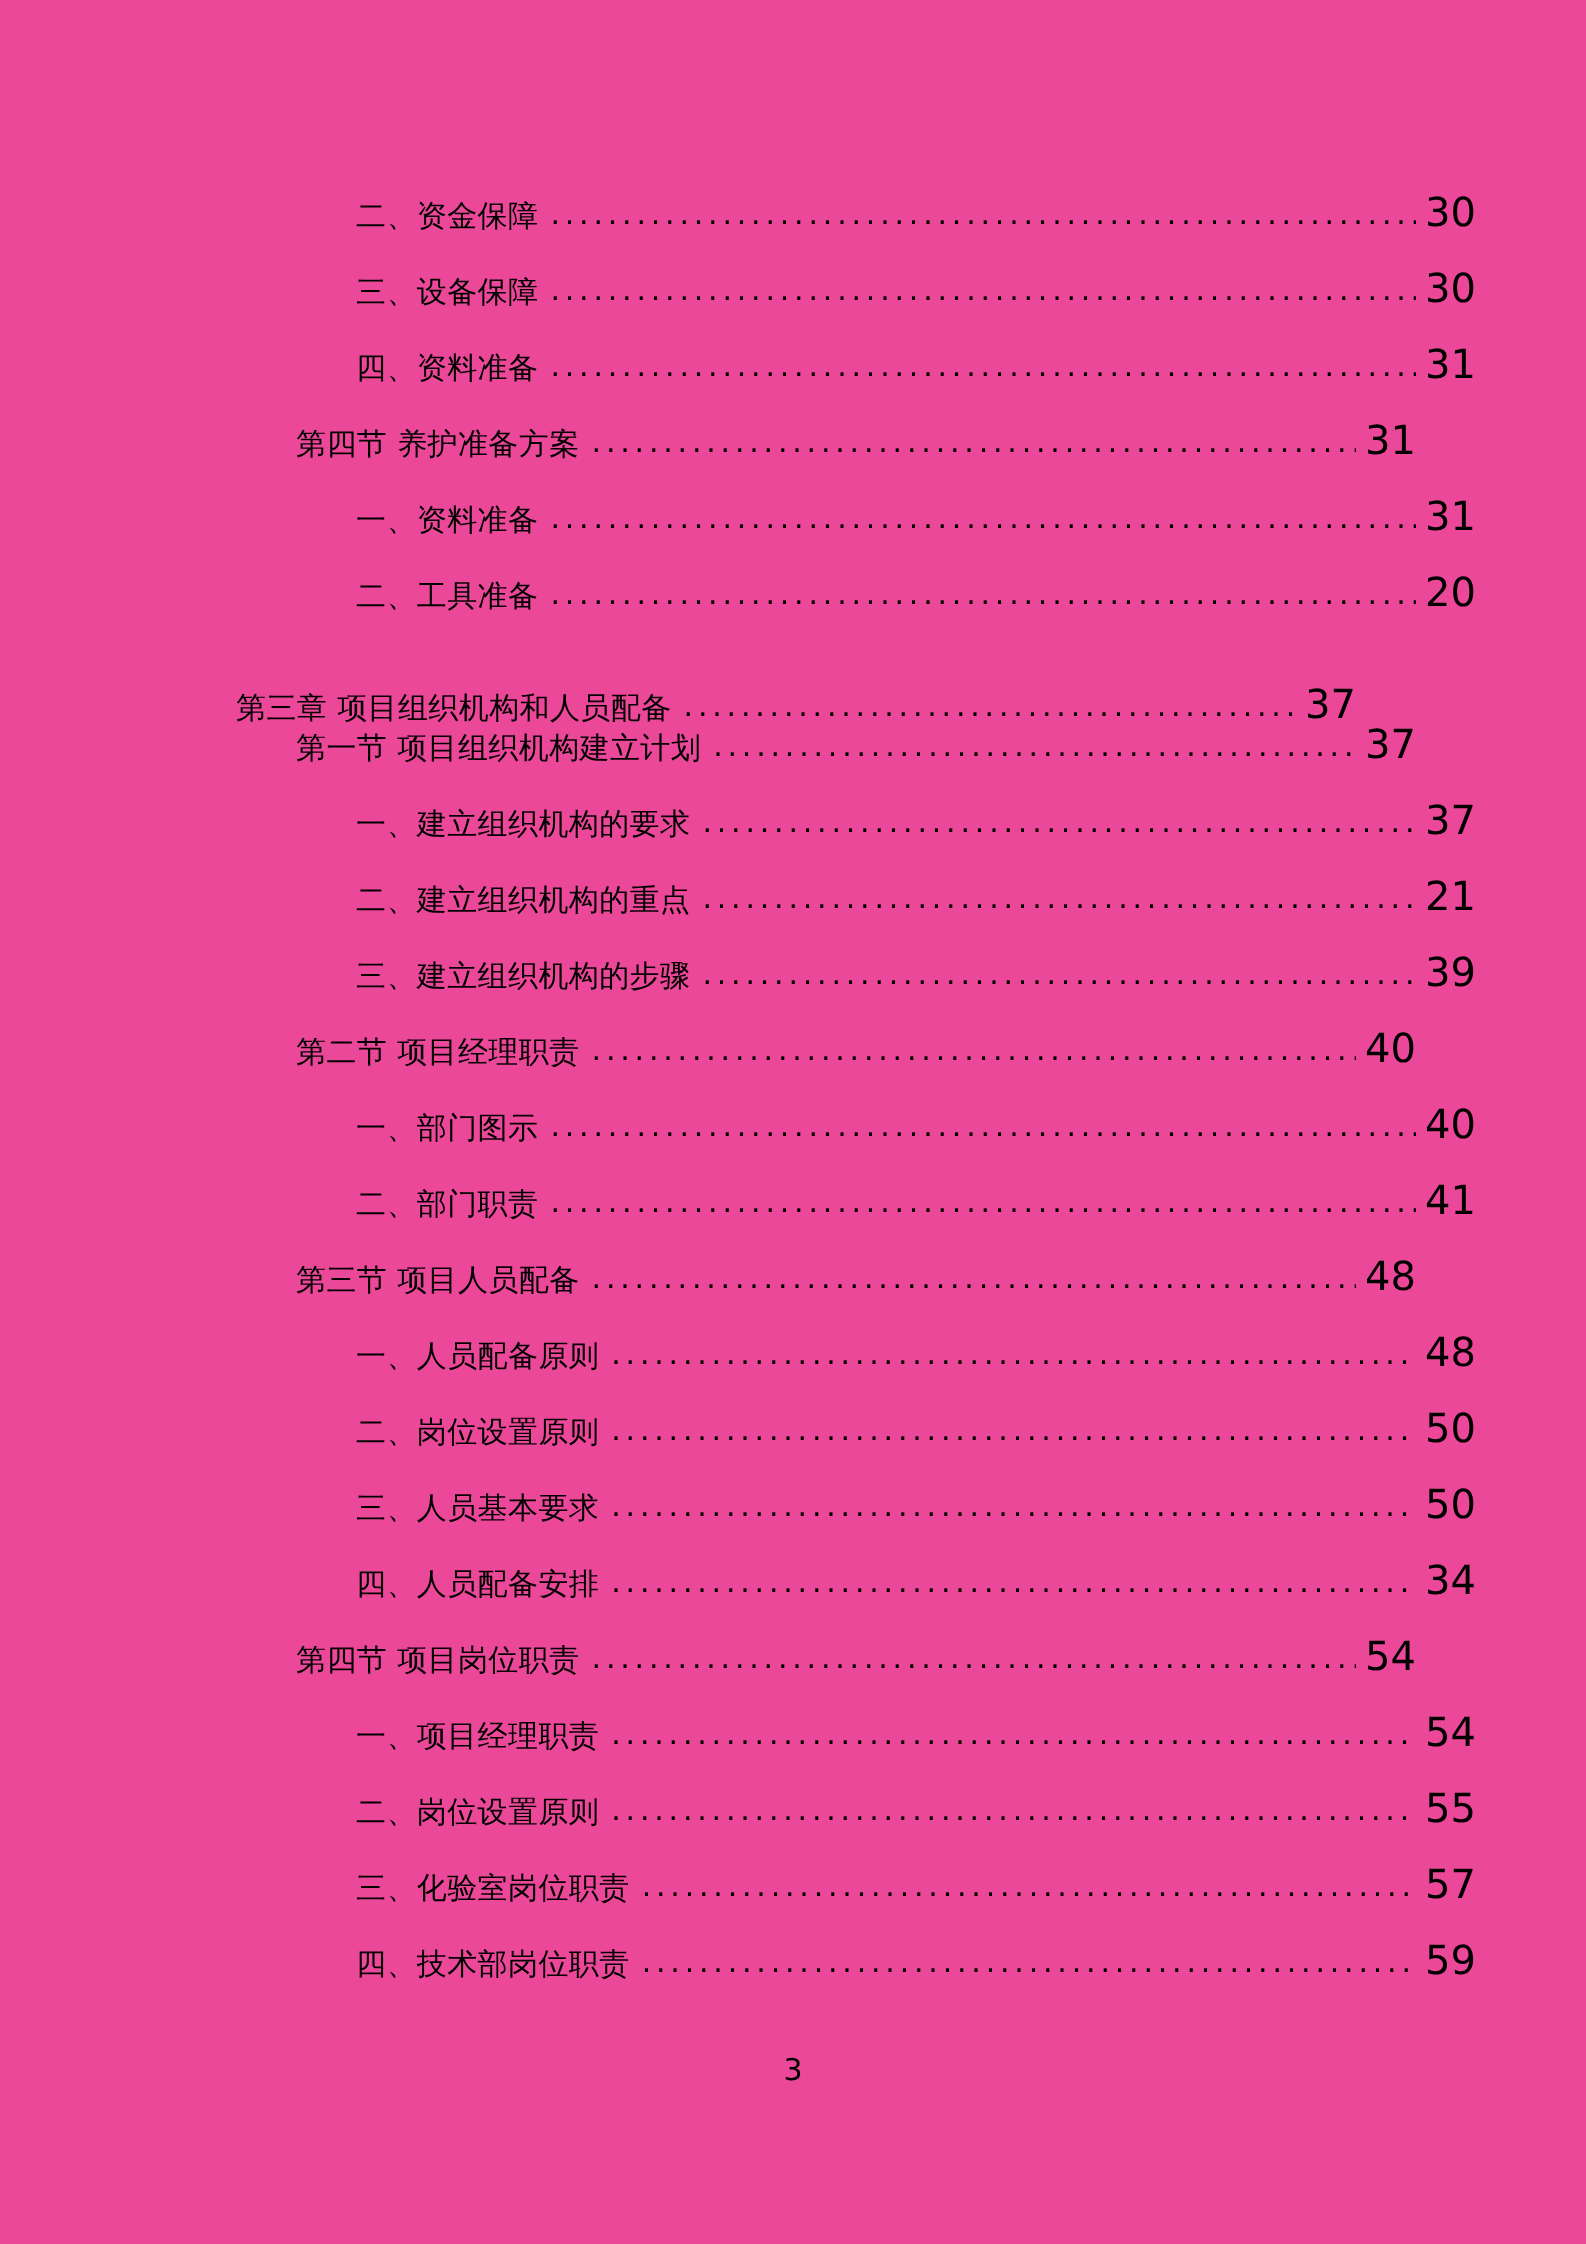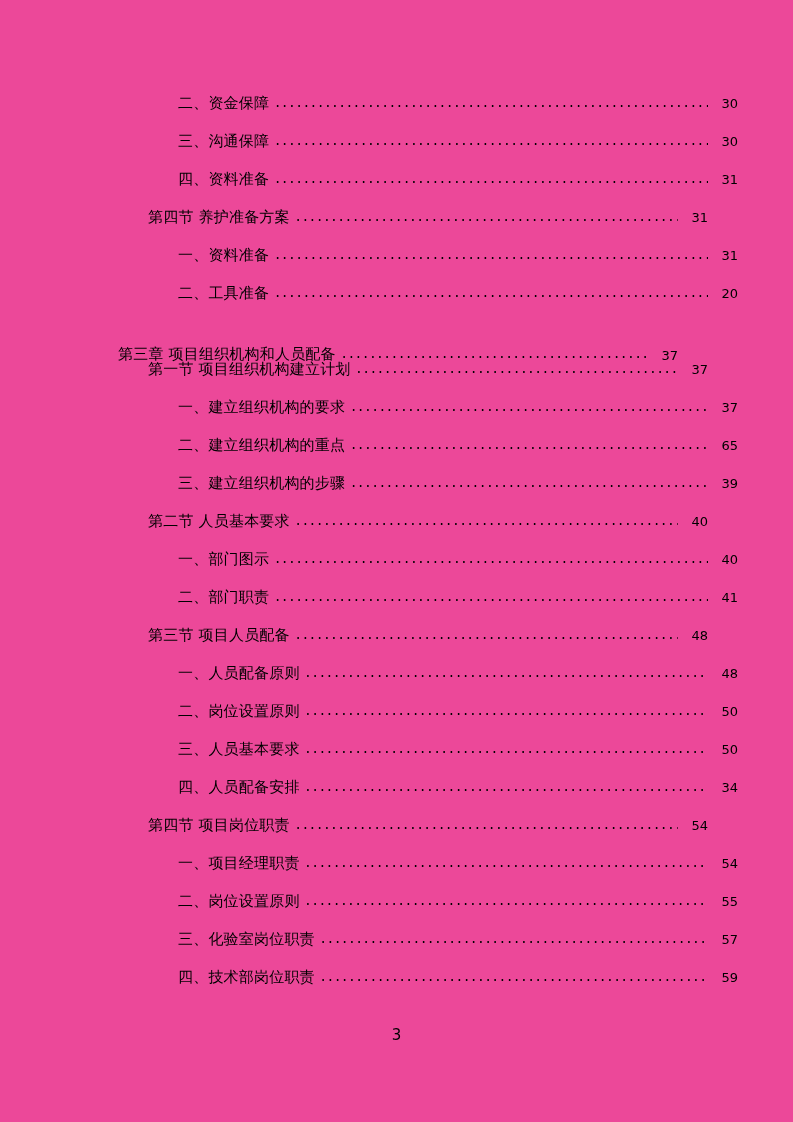--- a/index.html
+++ b/index.html
@@ -44,21 +44,21 @@
     font-size: 15px;
     letter-spacing: 2.4px;
     color: #000;
     position: relative;
     top: -1px;
   }
   .toc-page {
     flex: 0 0 auto;
     width: 26px;
     text-align: right;
-    font-size: 13px;
+    font-size: 20px;
   }
   
   .lvl-1 { padding-left: 0px; align-items: flex-end; }     
   .lvl-2 { padding-left: 30px; }    
   .lvl-3 { padding-left: 60px; }    
 
   .page-number {
     position: absolute;
     left: 0;
     right: 0;
@@ -73,21 +73,21 @@
 
 <div class="page">
 
   <div class="toc" id="toc">
       <div class="toc-entry lvl-3">
         <span class="toc-label">二、资金保障</span>
         <span class="toc-dots">.........................................................................................</span>
         <span class="toc-page">30</span>
       </div>
       <div class="toc-entry lvl-3">
-        <span class="toc-label">三、沟通保障</span>
+        <span class="toc-label">三、设备保障</span>
         <span class="toc-dots">.........................................................................................</span>
         <span class="toc-page">30</span>
       </div>
       <div class="toc-entry lvl-3">
         <span class="toc-label">四、资料准备</span>
         <span class="toc-dots">.........................................................................................</span>
         <span class="toc-page">31</span>
       </div>
       <div class="toc-entry lvl-2">
         <span class="toc-label">第四节  养护准备方案</span>
@@ -115,29 +115,29 @@
         <span class="toc-page">37</span>
       </div>
       <div class="toc-entry lvl-3">
         <span class="toc-label">一、建立组织机构的要求</span>
         <span class="toc-dots">.........................................................................................</span>
         <span class="toc-page">37</span>
       </div>
       <div class="toc-entry lvl-3">
         <span class="toc-label">二、建立组织机构的重点</span>
         <span class="toc-dots">.........................................................................................</span>
-        <span class="toc-page">65</span>
+        <span class="toc-page">21</span>
       </div>
       <div class="toc-entry lvl-3">
         <span class="toc-label">三、建立组织机构的步骤</span>
         <span class="toc-dots">.........................................................................................</span>
         <span class="toc-page">39</span>
       </div>
       <div class="toc-entry lvl-2">
-        <span class="toc-label">第二节  人员基本要求</span>
+        <span class="toc-label">第二节  项目经理职责</span>
         <span class="toc-dots">.........................................................................................</span>
         <span class="toc-page">40</span>
       </div>
       <div class="toc-entry lvl-3">
         <span class="toc-label">一、部门图示</span>
         <span class="toc-dots">.........................................................................................</span>
         <span class="toc-page">40</span>
       </div>
       <div class="toc-entry lvl-3">
         <span class="toc-label">二、部门职责</span>

